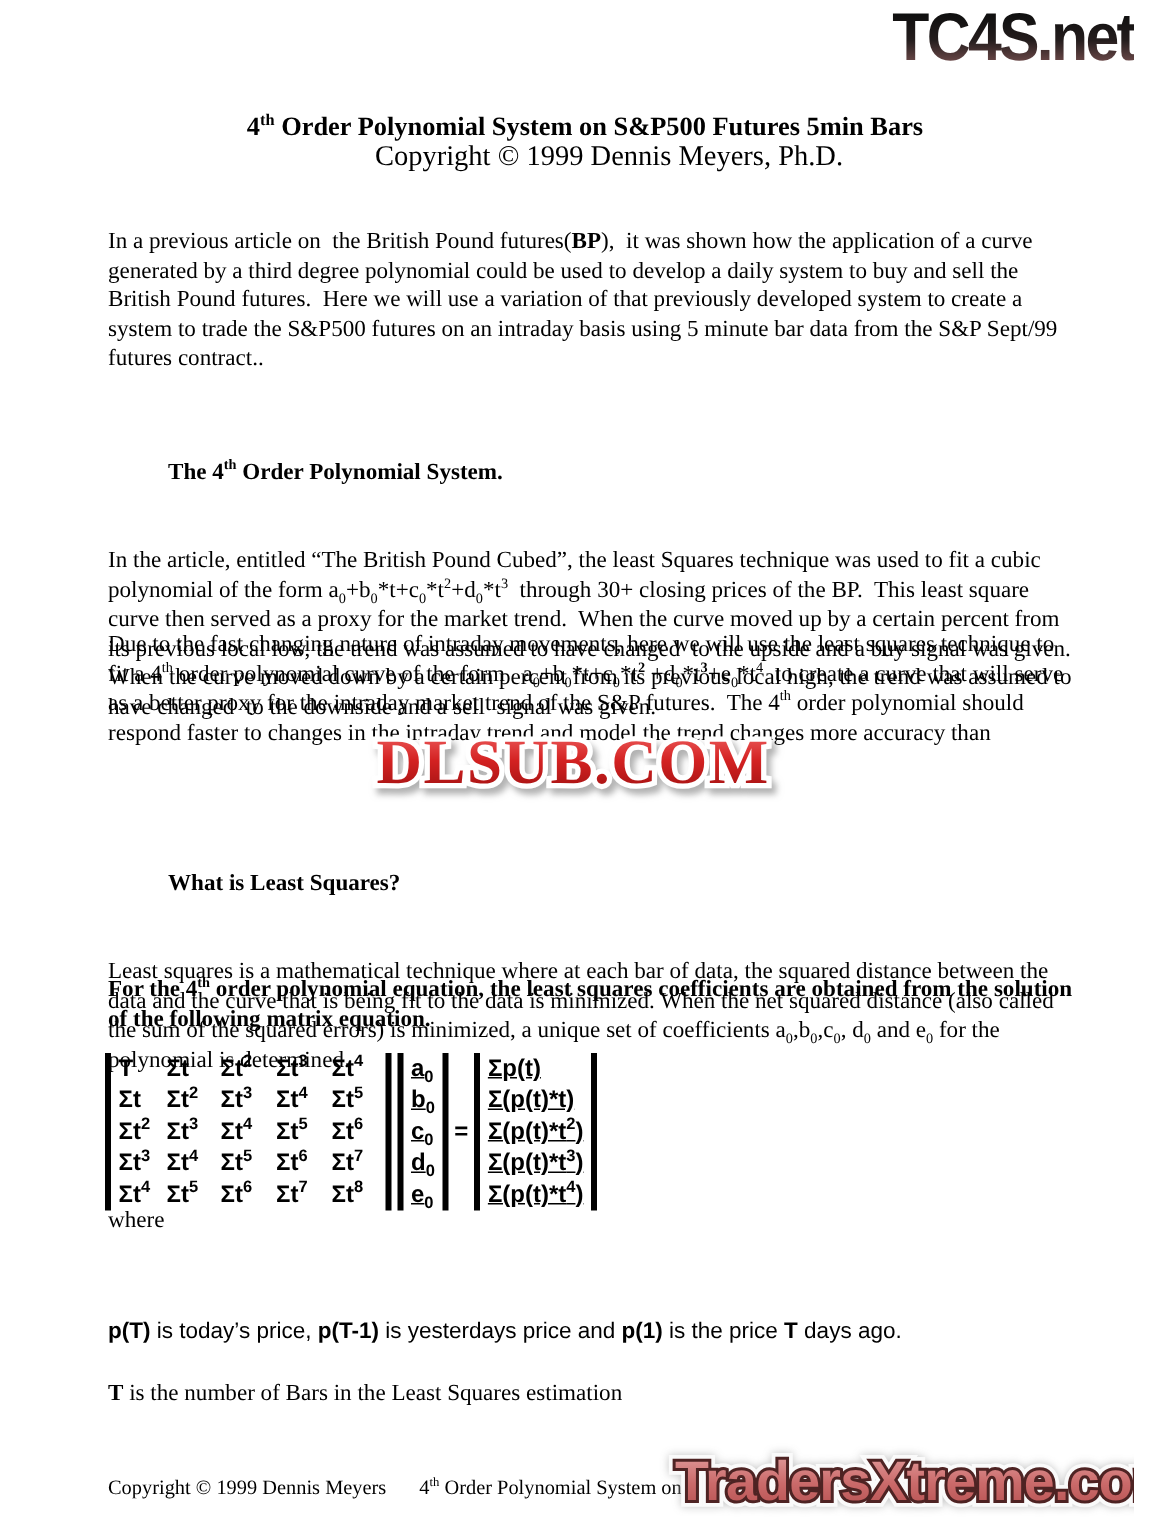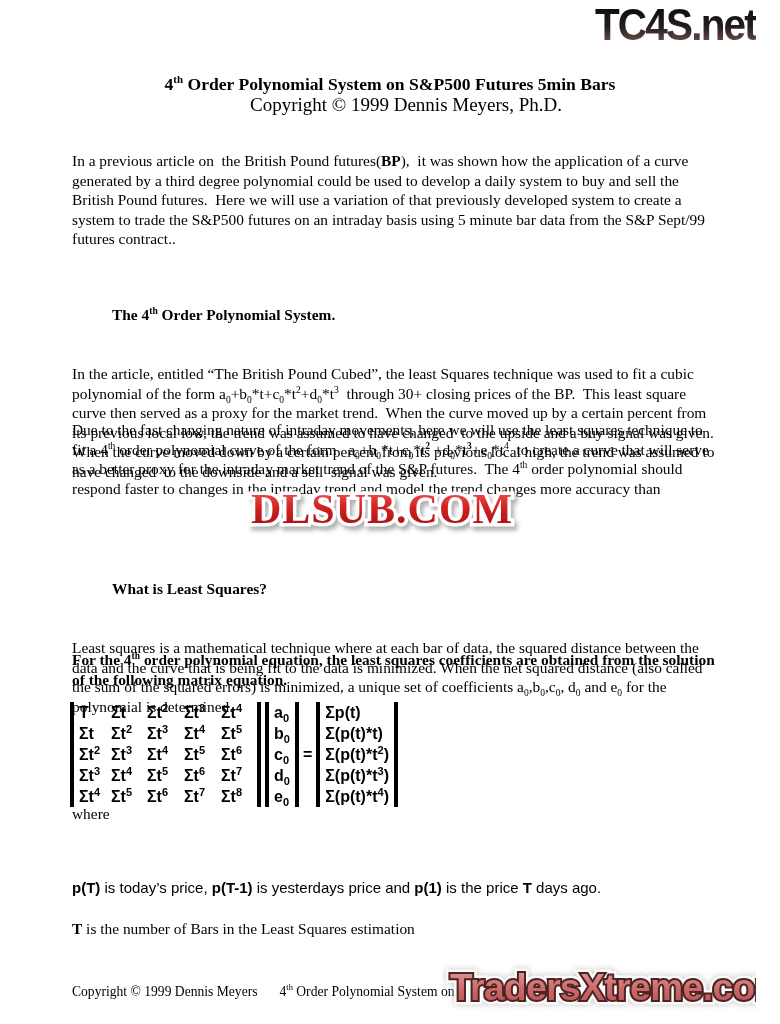--- a/index.html
+++ b/index.html
@@ -30,21 +30,21 @@
   #where-line{top:804px;}
   #price-line{top:878px;font-family:"Liberation Sans",sans-serif;font-size:15px;}
   #bars-line{top:919px;}
 
   
   .matrix{position:absolute;left:70px;top:702px;display:flex;align-items:stretch;
           font-family:"Liberation Sans",sans-serif;font-weight:bold;font-size:16px;line-height:21px;}
   .matrix .bar{width:4px;background:#000;}
   .matrix .gap{width:4px;}
   .mat-grid{display:grid;grid-template-columns:32px 36px 37px 37px 34px;padding:0 2px 0 5px;}
-  .mat-vec{display:flex;flex-direction:column;padding:0 5px;}
+  .mat-vec{display:flex;flex-direction:column;padding:0 5px;text-decoration:underline;}
   .mat-eq{align-self:center;padding:0 4px;}
   .matrix .sup{font-size:11px;}
   .matrix .sub{font-size:11px;}
   .matrix .cell{white-space:nowrap;}
 
   
   .footer{position:absolute;left:72px;top:984px;width:640px;font-size:13.6px;line-height:16px;
           display:flex;}
   .footer .f2{margin-left:22px;}
 

